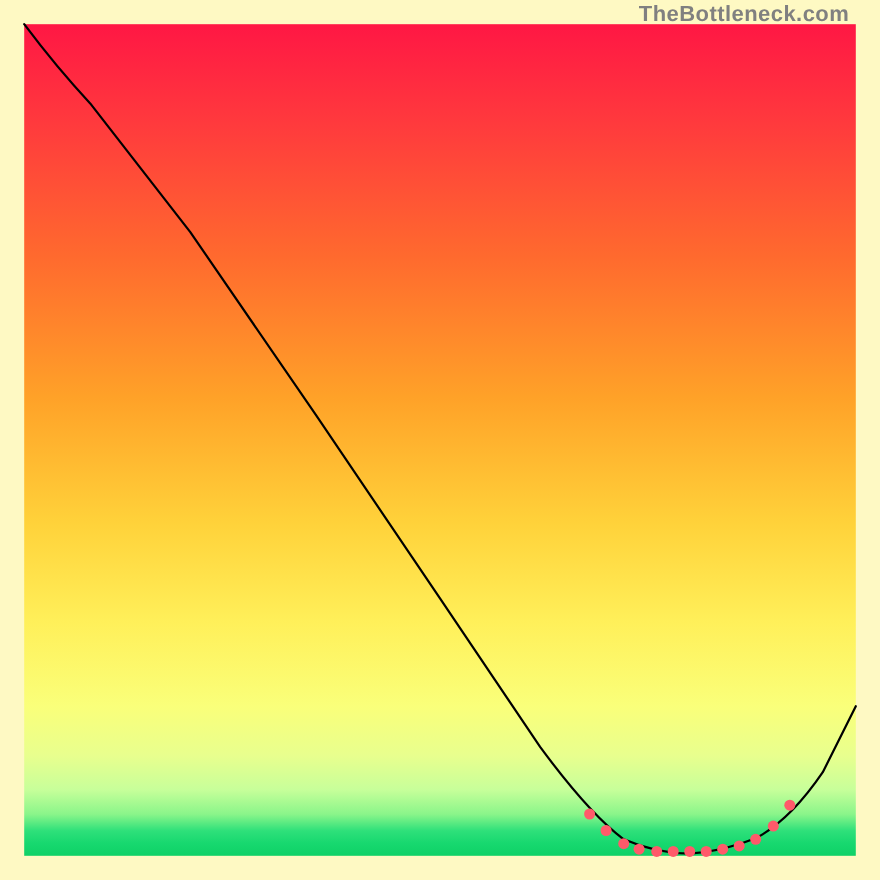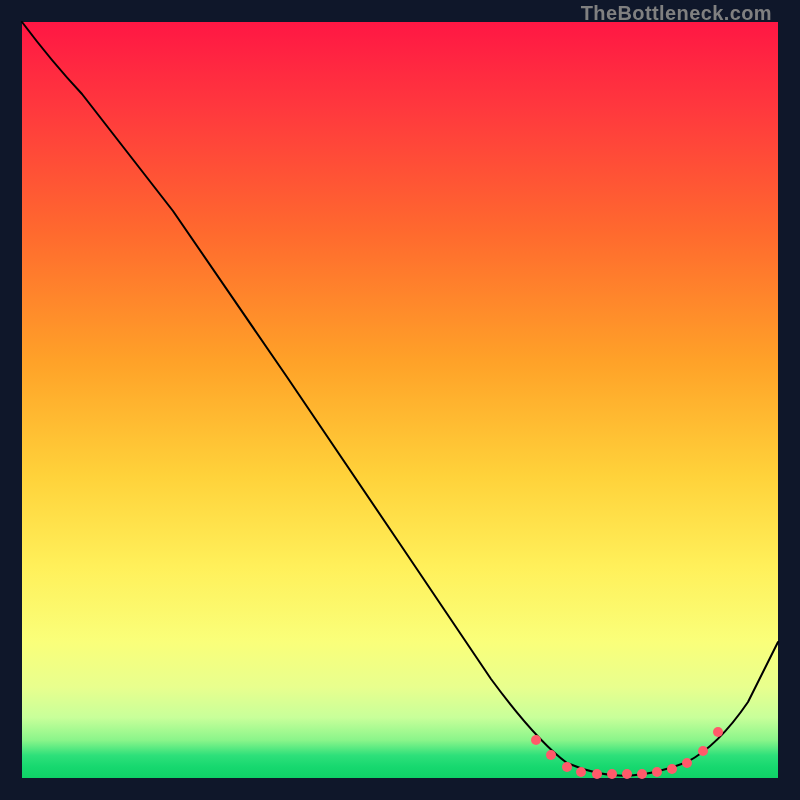--- a/index.html
+++ b/index.html
@@ -8,21 +8,21 @@
     width: 800px;
     height: 800px;
     background: #000;
     font-family: Arial, Helvetica, sans-serif;
     overflow: hidden;
   }
   .frame {
     position: relative;
     width: 800px;
     height: 800px;
-    background: #0f172a;
+    background: #fef9c3;
   }
   .plot {
     position: absolute;
     left: 22px;
     top: 22px;
     width: 756px;
     height: 756px;
     background: linear-gradient(
       to bottom,
       #ff1744 0%,

